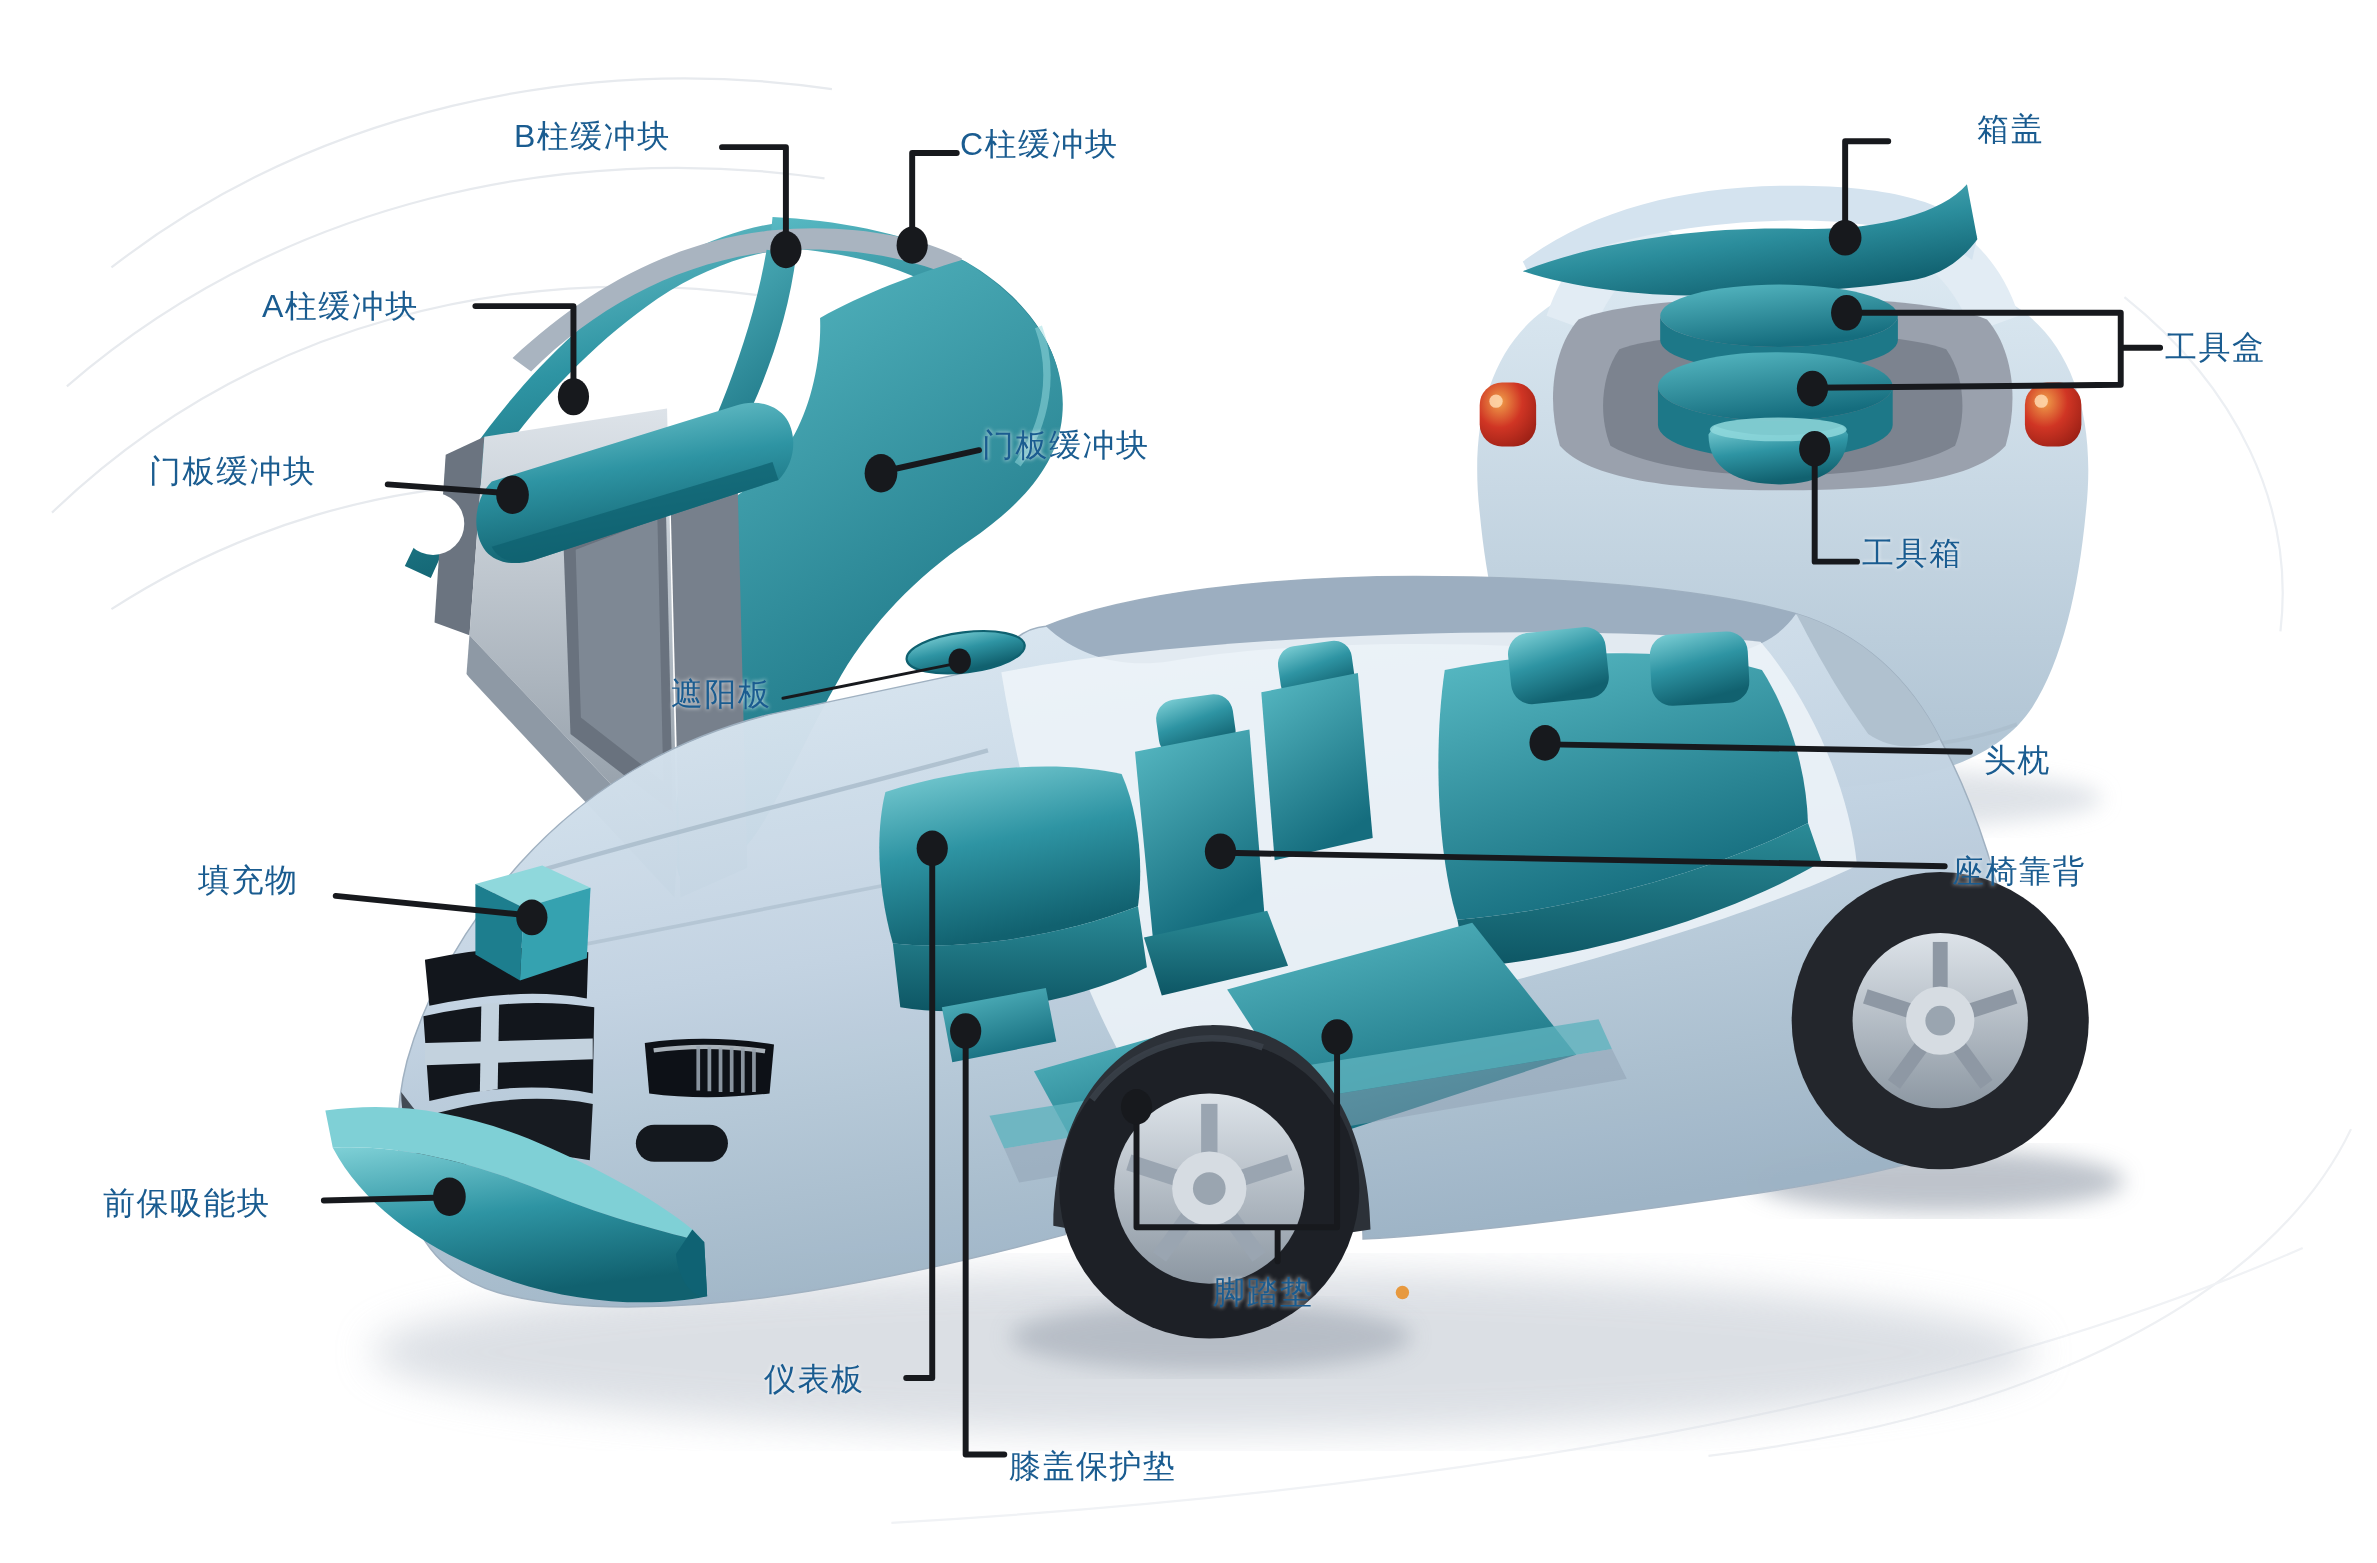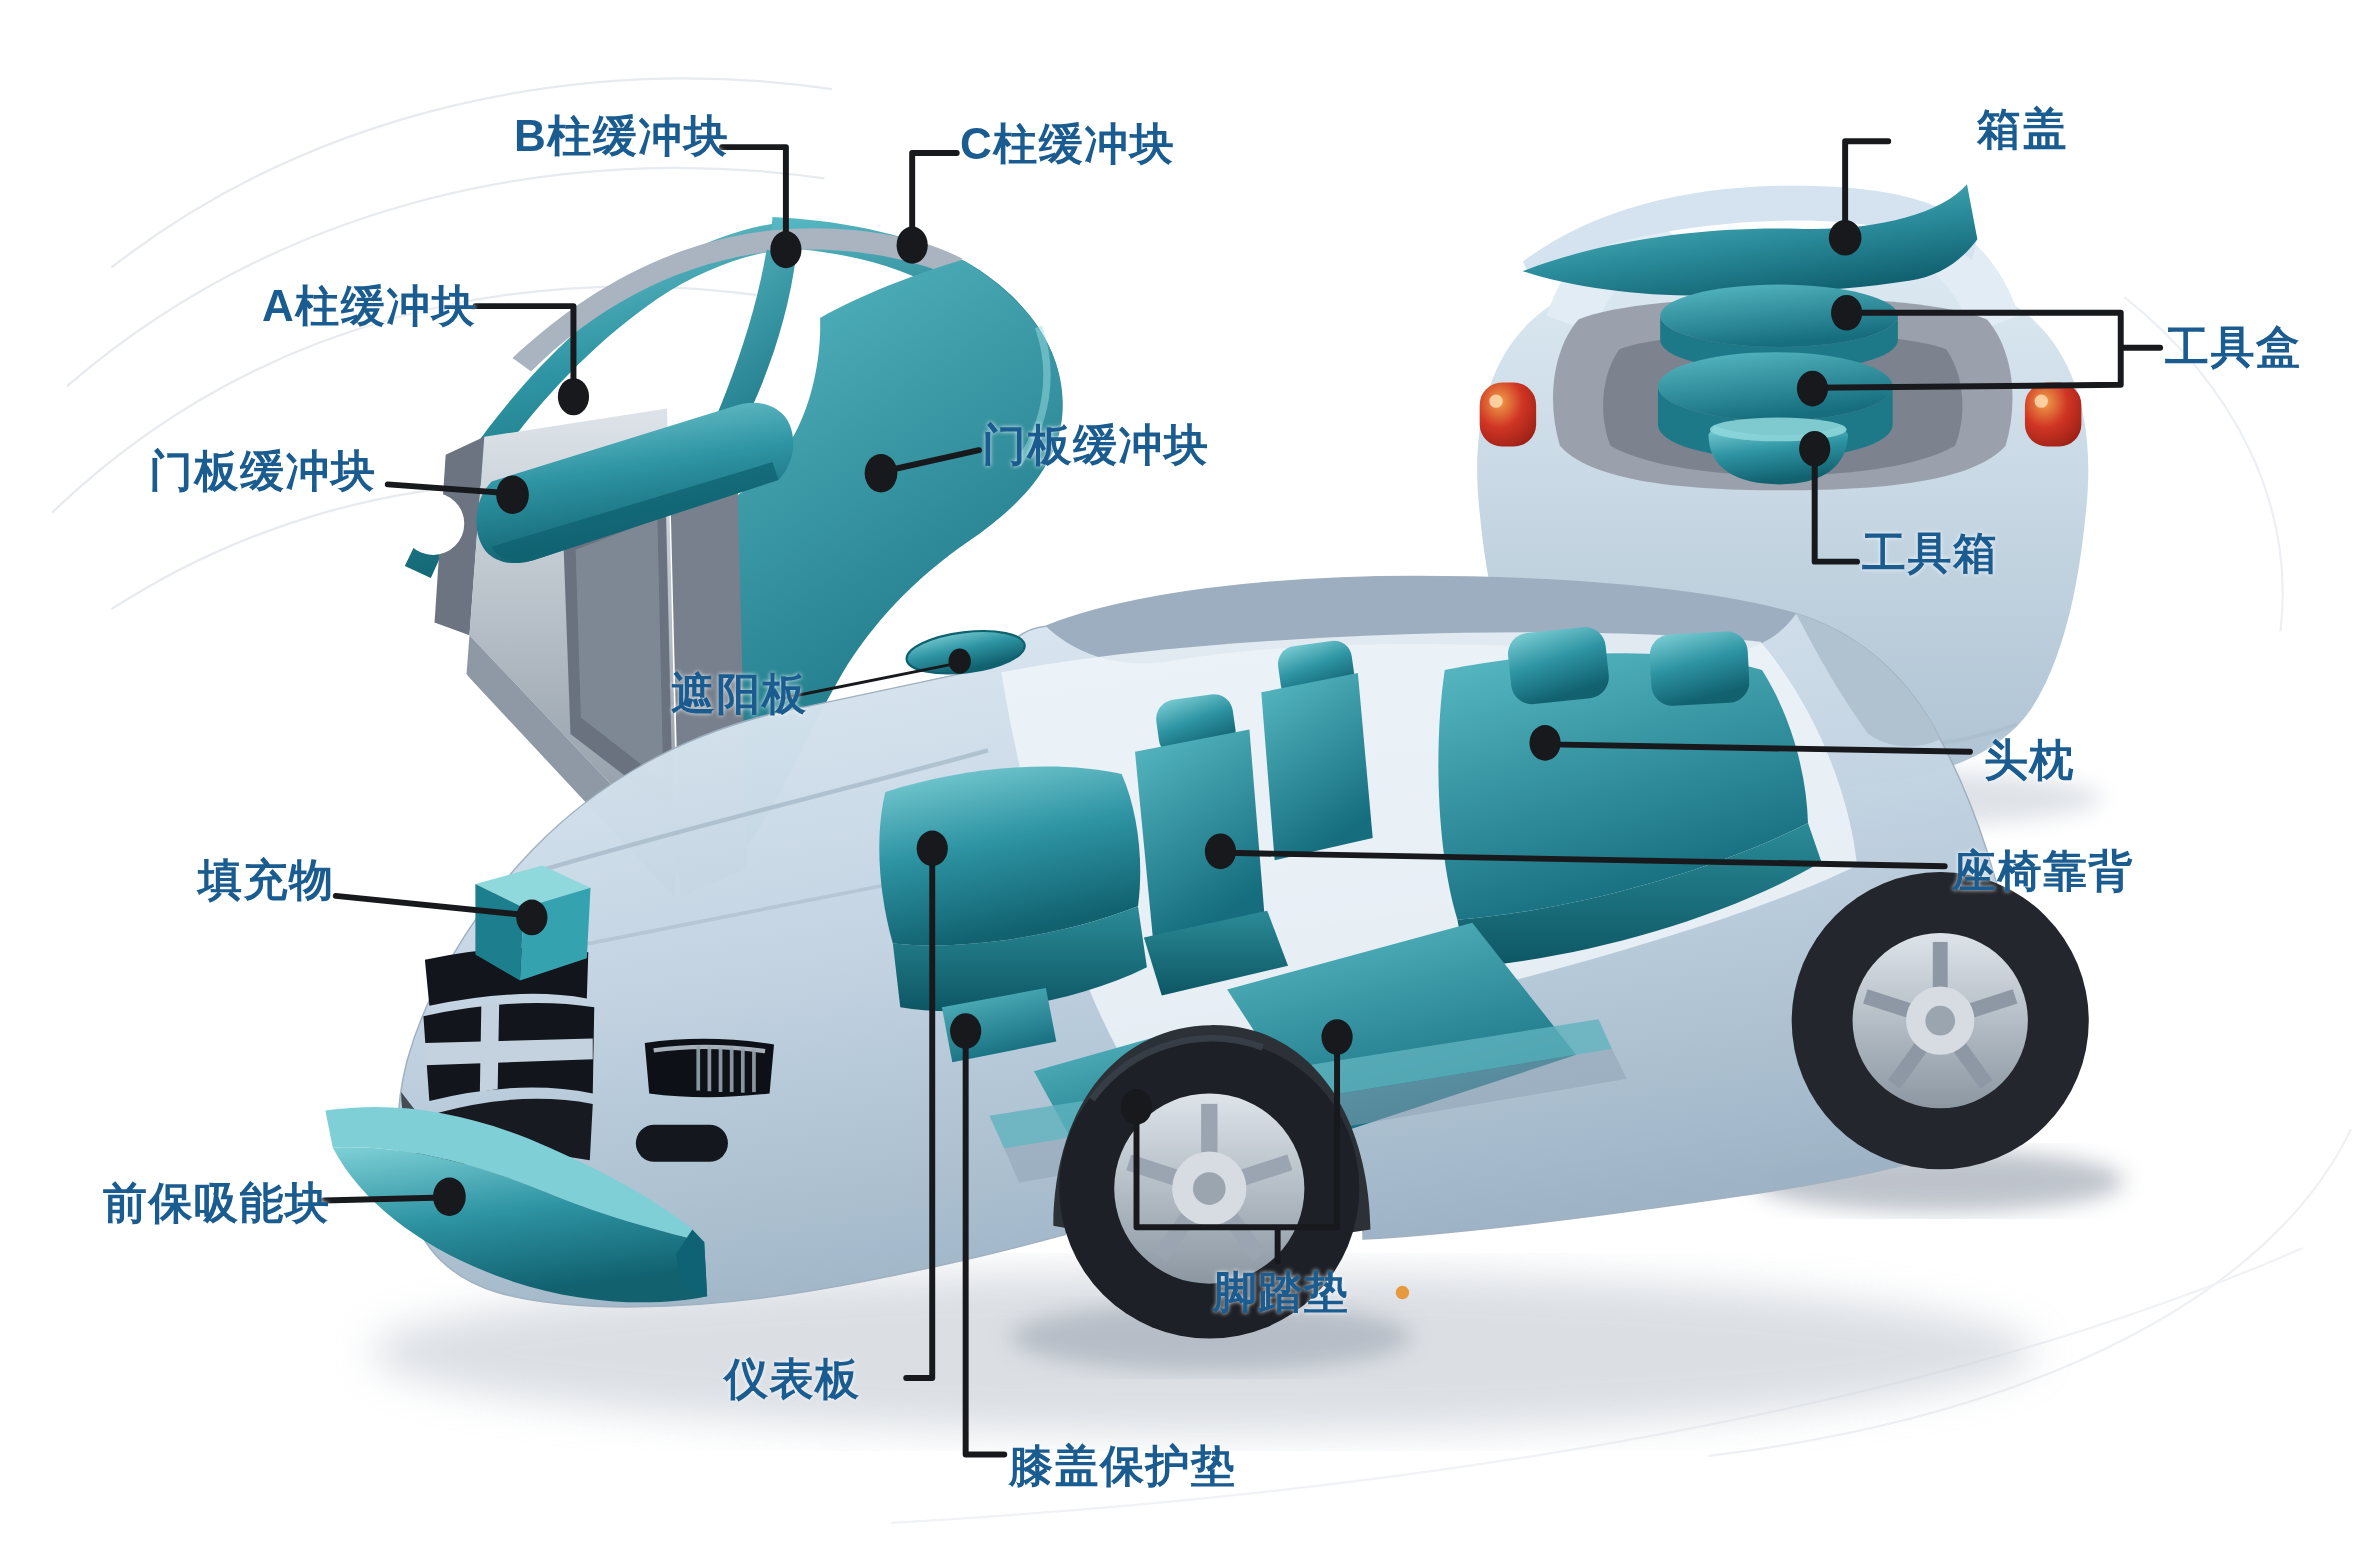--- a/index.html
+++ b/index.html
@@ -7,22 +7,22 @@
     position:relative;
     width:2377px;height:1563px;
     background:#ffffff;
     overflow:hidden;
     font-family:"Liberation Sans","DejaVu Sans",sans-serif;
   }
   .artwork{position:absolute;left:0;top:0;width:2377px;height:1563px;}
   .label{
     position:absolute;
     color:#1a5c90;
-    font-size:44px;
-    font-weight:700;
+    font-size:32px;
+    font-weight:400;
     letter-spacing:1.5px;
     line-height:56px;
     white-space:nowrap;
     text-shadow:0 0 4.5px rgba(255,255,255,.9);
     user-select:none;
   }
 </style>
 </head>
 <body>
 
@@ -285,16 +285,16 @@
   <div class="label" style="left:982px;top:417px;">门板缓冲块</div>
   <div class="label" style="left:1977px;top:101px;">箱盖</div>
   <div class="label" style="left:2165px;top:319px;text-align:center;">工具盒</div>
   <div class="label" style="left:1862px;top:525px;">工具箱</div>
   <div class="label" style="left:636px;top:666px;margin-left:35px;">遮阳板</div>
   <div class="label" style="left:1984px;top:732px;">头枕</div>
   <div class="label" style="left:198px;top:852px;">填充物</div>
   <div class="label" style="left:1952px;top:843px;">座椅靠背</div>
   <div class="label" style="left:103px;top:1175px;">前保吸能块</div>
   <div class="label" style="left:1213px;top:1264px;">脚踏垫</div>
-  <div class="label" style="left:724px;top:1351px;">仪表板</div>
+  <div class="label" style="left:764px;top:1351px;">仪表板</div>
   <div class="label" style="left:1009px;top:1438px;">膝盖保护垫</div>
 </div>
 
 
 </body></html>

